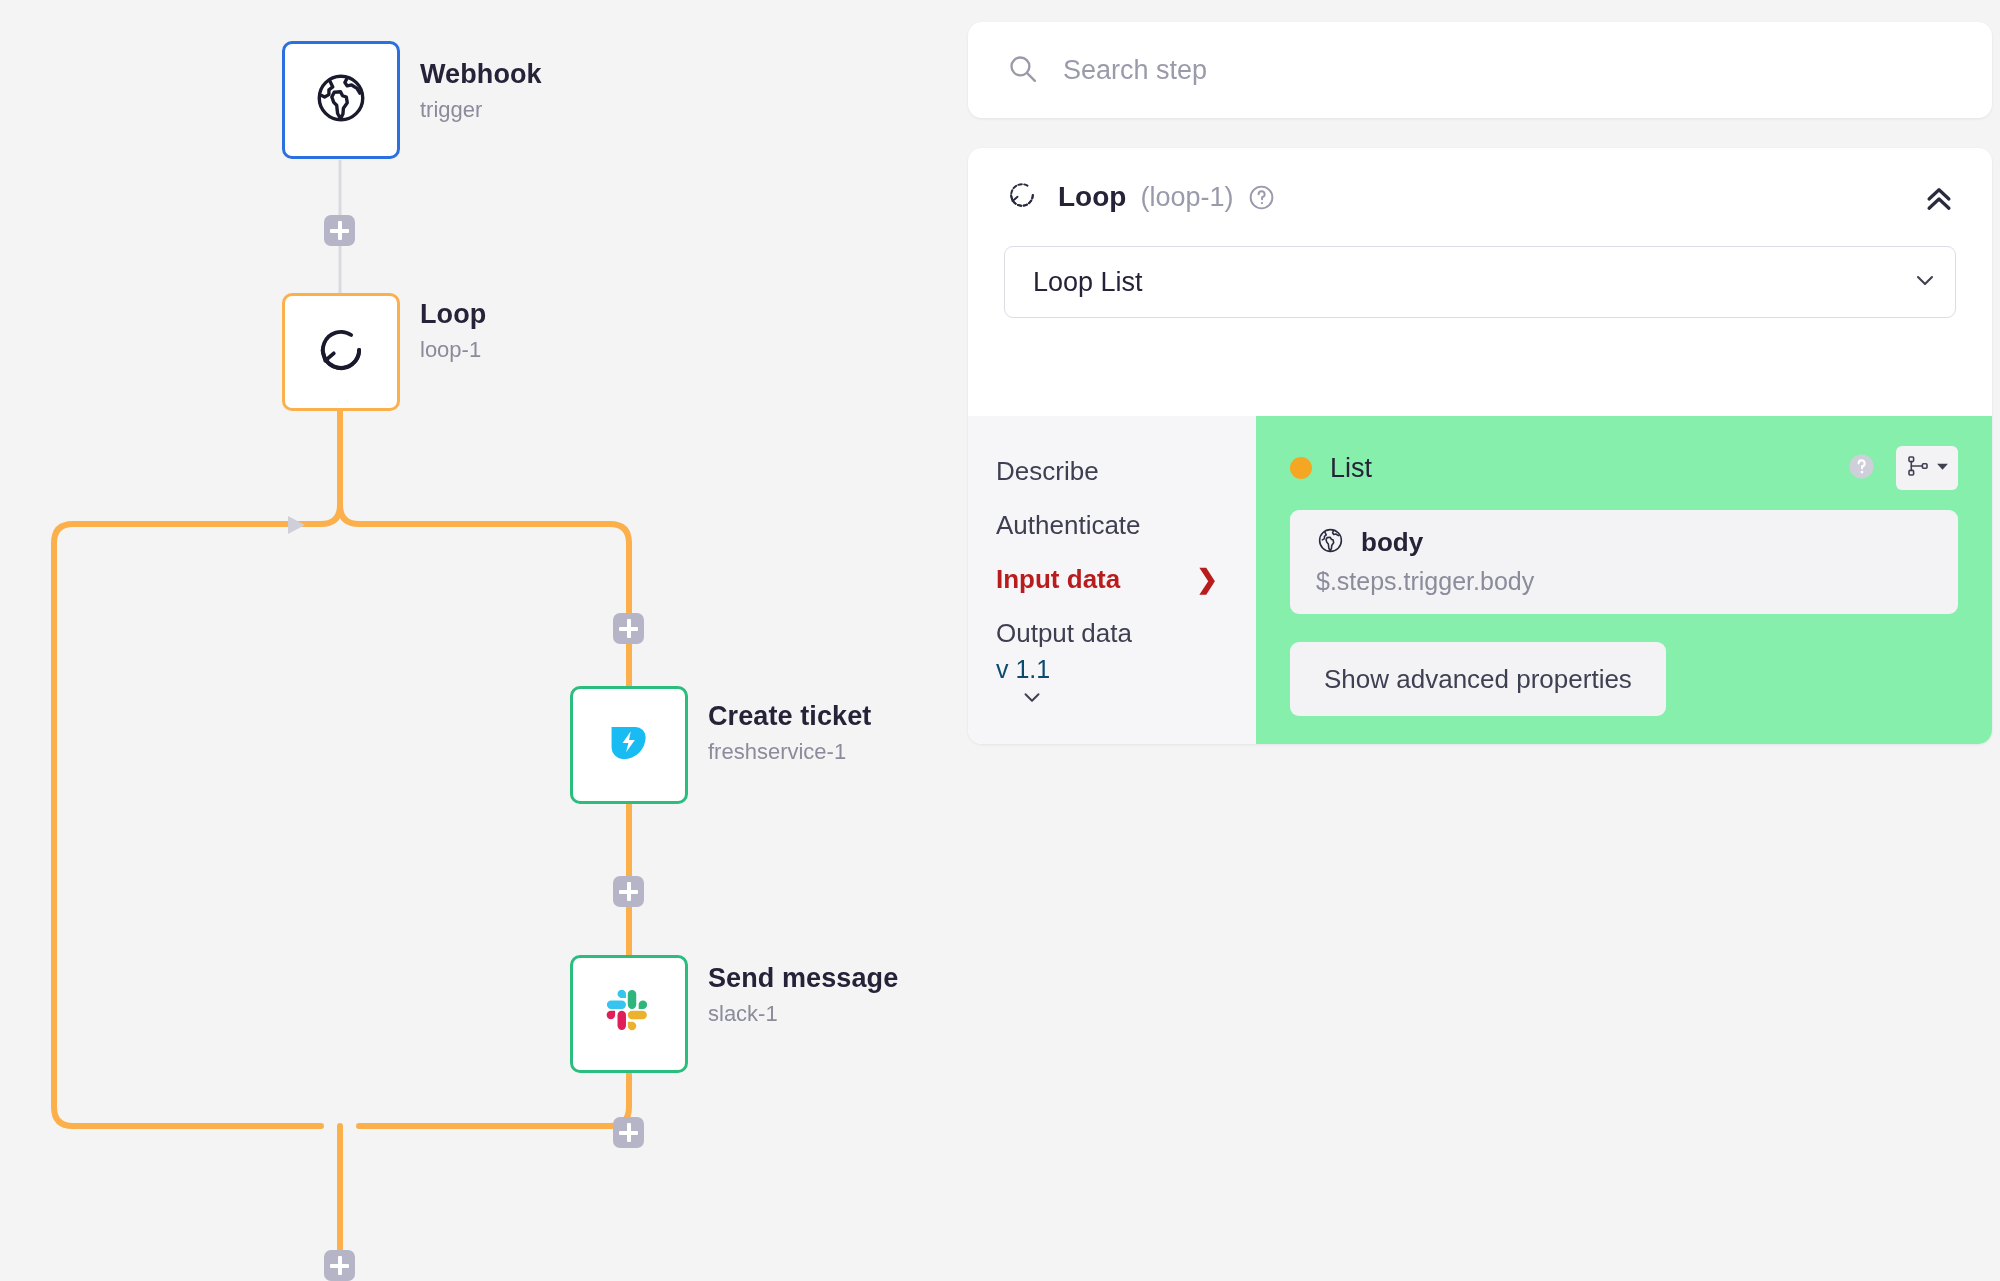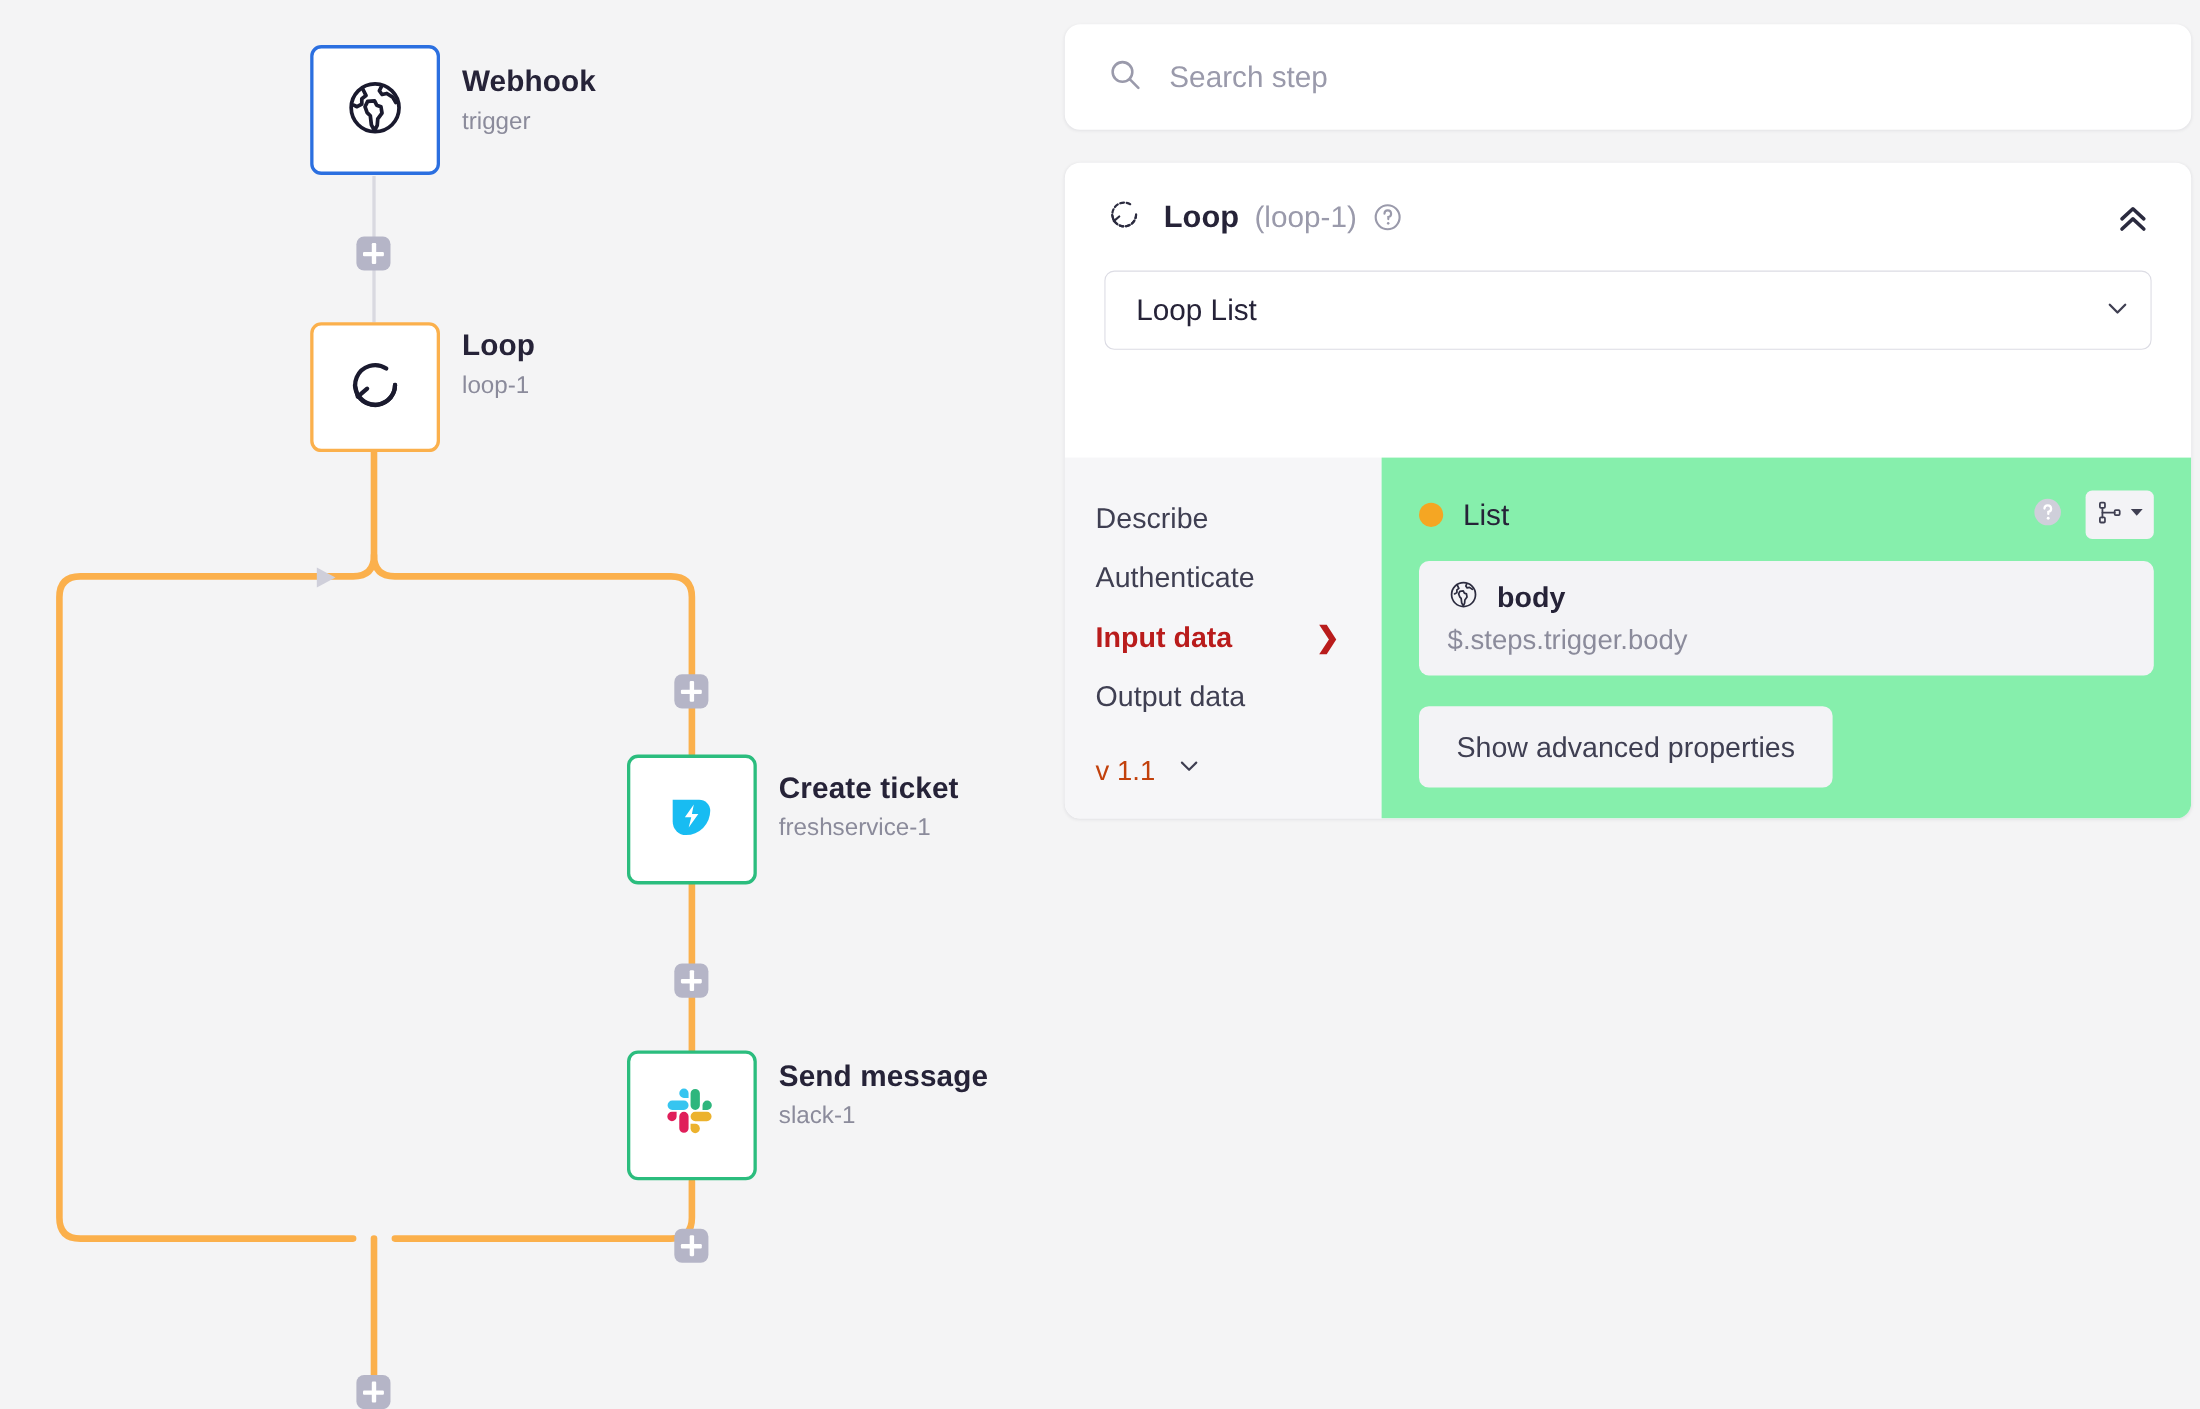--- a/index.html
+++ b/index.html
@@ -57,22 +57,22 @@
   #loop-select { width: 952px; height: 72px; border: 1px solid #dcdce4; border-radius: 9px;
                  display: flex; align-items: center; justify-content: space-between;
                  padding: 0 16px 0 28px; background: #fff; }
   #loop-select-value { font-size: 27px; color: #262338; }
 
   #body-area { position: absolute; left: 0; top: 268px; width: 1024px; height: 328px; display: flex; }
   #tabs-col { width: 288px; background: #f6f6f8; position: relative; }
   .tab { height: 54px; display: flex; align-items: center; padding-left: 28px; font-size: 26px; color: #3f3f52; }
   .tab.active { color: #b91c1c; font-weight: bold; }
   .tab .chev { margin-left: auto; margin-right: 38px; font-weight: bold; }
-  #version-row { position: absolute; bottom: 28px; left: 28px; display: flex; align-items: flex-end;
-                 font-size: 25px; color: #c2410c; }
+  #version-row { position: absolute; bottom: 28px; left: 28px; display: flex; align-items: center;
+                 font-size: 25px; color: #0c4a6e; flex-direction: column; }
   #version-row .caret { margin-left: 18px; }
 
   #fields-col { flex: 1; background: #86efac; padding: 30px 34px 0 34px; position: relative; }
   #field-head { display: flex; align-items: center; height: 44px; }
   .dot { width: 22px; height: 22px; border-radius: 50%; background: #f5a623; }
   #field-name { font-size: 27px; color: #262338; margin-left: 18px; }
   #field-tools { margin-left: auto; display: flex; align-items: center; }
   #branch-btn { background: #f3f3f6; border-radius: 6px; width: 62px; height: 44px;
                 display: flex; align-items: center; justify-content: center; margin-left: 20px; gap: 6px; }
 

